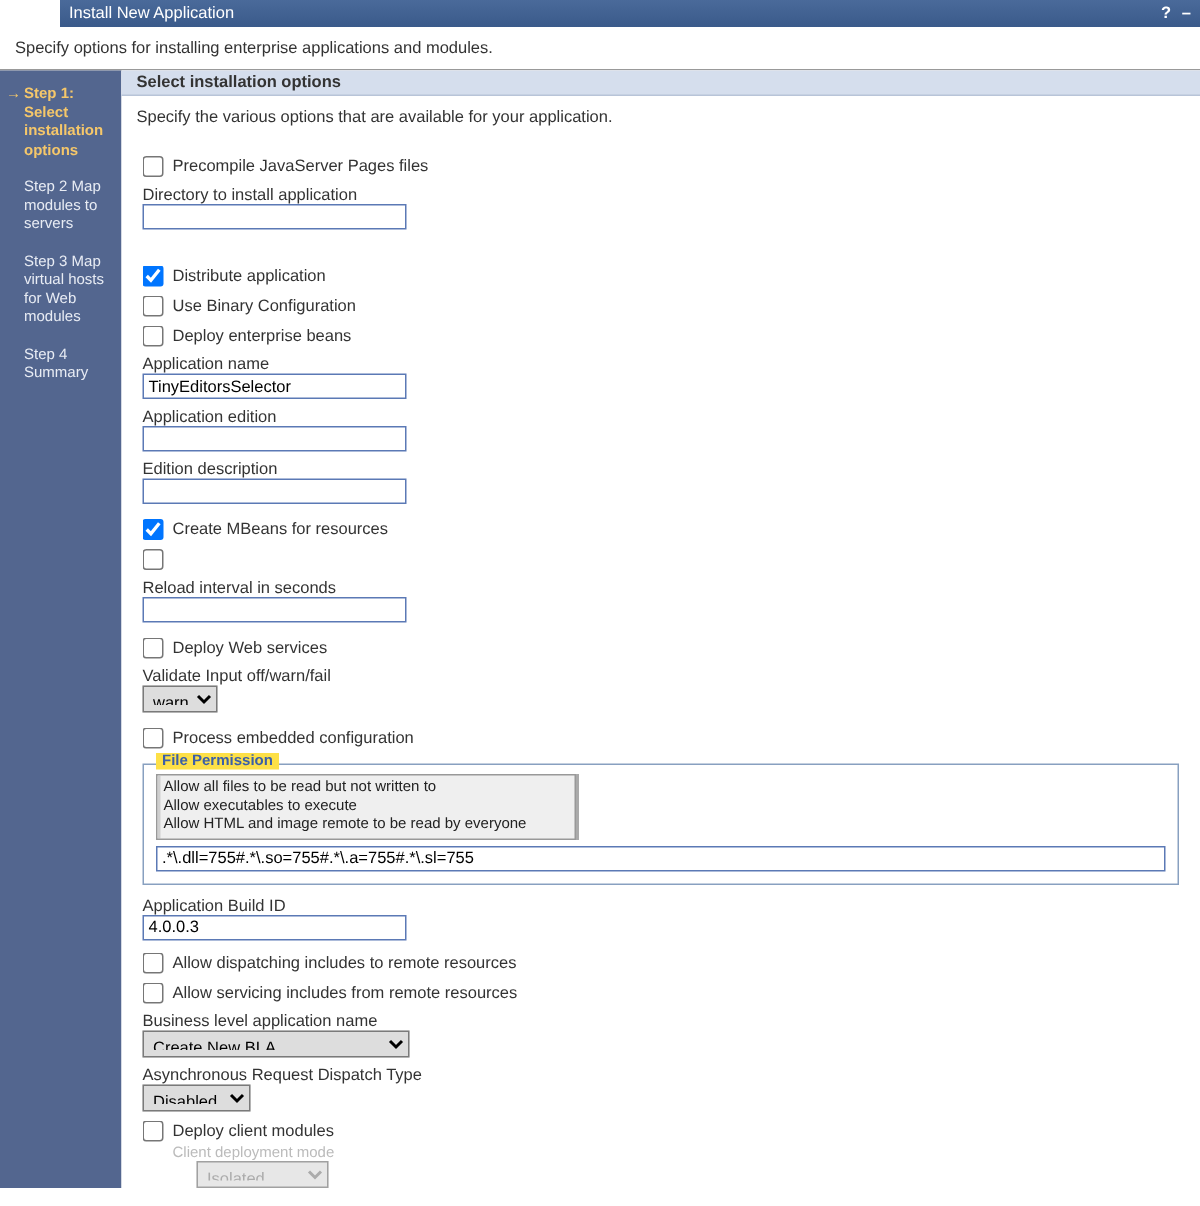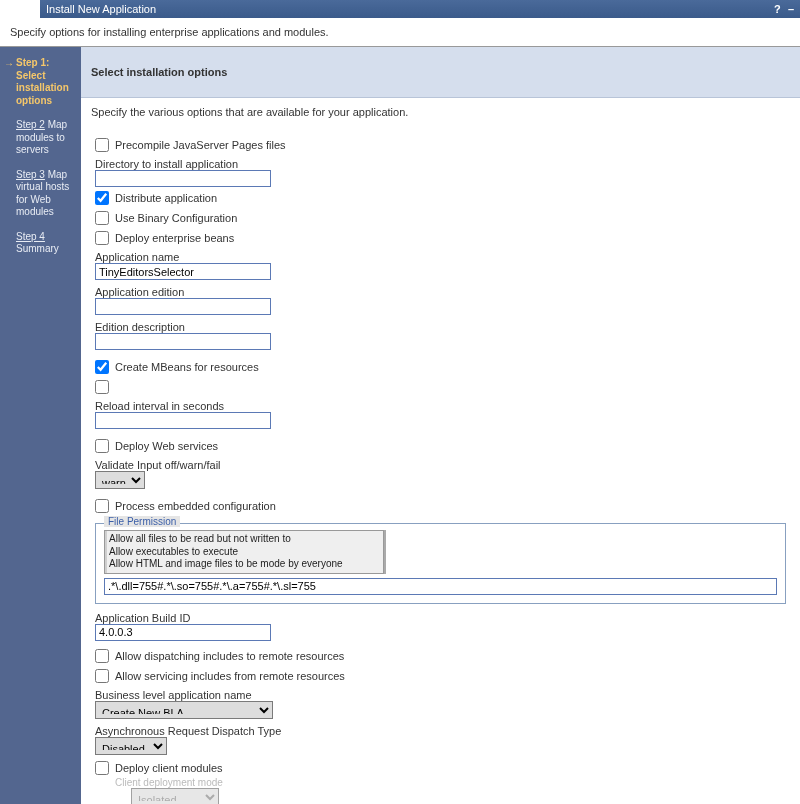--- a/index.html
+++ b/index.html
@@ -53,36 +53,35 @@
   }
   .sidebar .step.current::before {
     content: "→";
     position: absolute;
     left: 0px;
     top: 4px;
     color: #f5c76a;
     font-size: 10px;
   }
   .sidebar .step .step-link {
-    text-decoration: underline;
     cursor: pointer;
     text-align: center;
   }
   .sidebar .step .step-rest {
     text-decoration: none;
   }
   .main {
     flex: 1;
     background: #fff;
     padding: 0;
   }
   .main-header {
     background: #d5deed;
     border-bottom: 1px solid #b8c4d8;
-    padding: 19px 10px;
+    padding: 2px 10px;
     font-weight: bold;
     font-size: 11px;
   }
   .main-sub {
     padding: 8px 10px 14px 10px;
   }
   .form-area {
     padding: 0 14px 0 14px;
   }
   .row {
@@ -128,24 +127,24 @@
   .fieldset {
     border: 1px solid #88a0c0;
     margin: 10px 0 8px 0;
     padding: 6px 8px 8px 8px;
     position: relative;
   }
   .fieldset .legend {
     position: absolute;
     top: -8px;
     left: 8px;
-    background: #e5e5e5;
+    background: #fde047;
     padding: 0 4px;
     color: #3b5fa8;
-    font-weight: normal;
+    font-weight: bold;
     font-size: 10px;
   }
   .perm-list {
     border: 1px solid #999;
     background: #efefef;
     width: 280px;
     box-shadow: inset 2px 0 0 #cfcfcf, 2px 0 0 #aaa;
     padding: 2px 4px;
     font-size: 10px;
     line-height: 1.25;
@@ -194,21 +193,21 @@
     <div class="form-area">
 
       <div class="row">
         <input type="checkbox" style="">
         <span>Precompile JavaServer Pages files</span>
       </div>
 
       <div class="label">Directory to install application</div>
       <input class="tinput" type="text" value="" style="">
 
-      <div class="row" style="margin-top:4px">
+      <div class="row" style="margin-top:24px">
         <input type="checkbox" checked="" style="">
         <span>Distribute application</span>
       </div>
 
       <div class="row">
         <input type="checkbox" style="">
         <span>Use Binary Configuration</span>
       </div>
 
       <div class="row">
@@ -250,21 +249,21 @@
       <div class="row" style="margin-top:10px">
         <input type="checkbox" style="">
         <span>Process embedded configuration</span>
       </div>
 
       <div class="fieldset">
         <span class="legend">File Permission</span>
         <div class="perm-list">
           <div>Allow all files to be read but not written to</div>
           <div>Allow executables to execute</div>
-          <div>Allow HTML and image files to be mode by everyone</div>
+          <div>Allow HTML and image remote to be read by everyone</div>
         </div>
         <div style="height:4px"></div>
         <input class="tinput wide" type="text" value=".*\.dll=755#.*\.so=755#.*\.a=755#.*\.sl=755" style="">
       </div>
 
       <div class="label">Application Build ID</div>
       <input class="tinput" type="text" value="4.0.0.3" style="">
 
       <div class="row" style="margin-top:8px">
         <input type="checkbox" style="">

